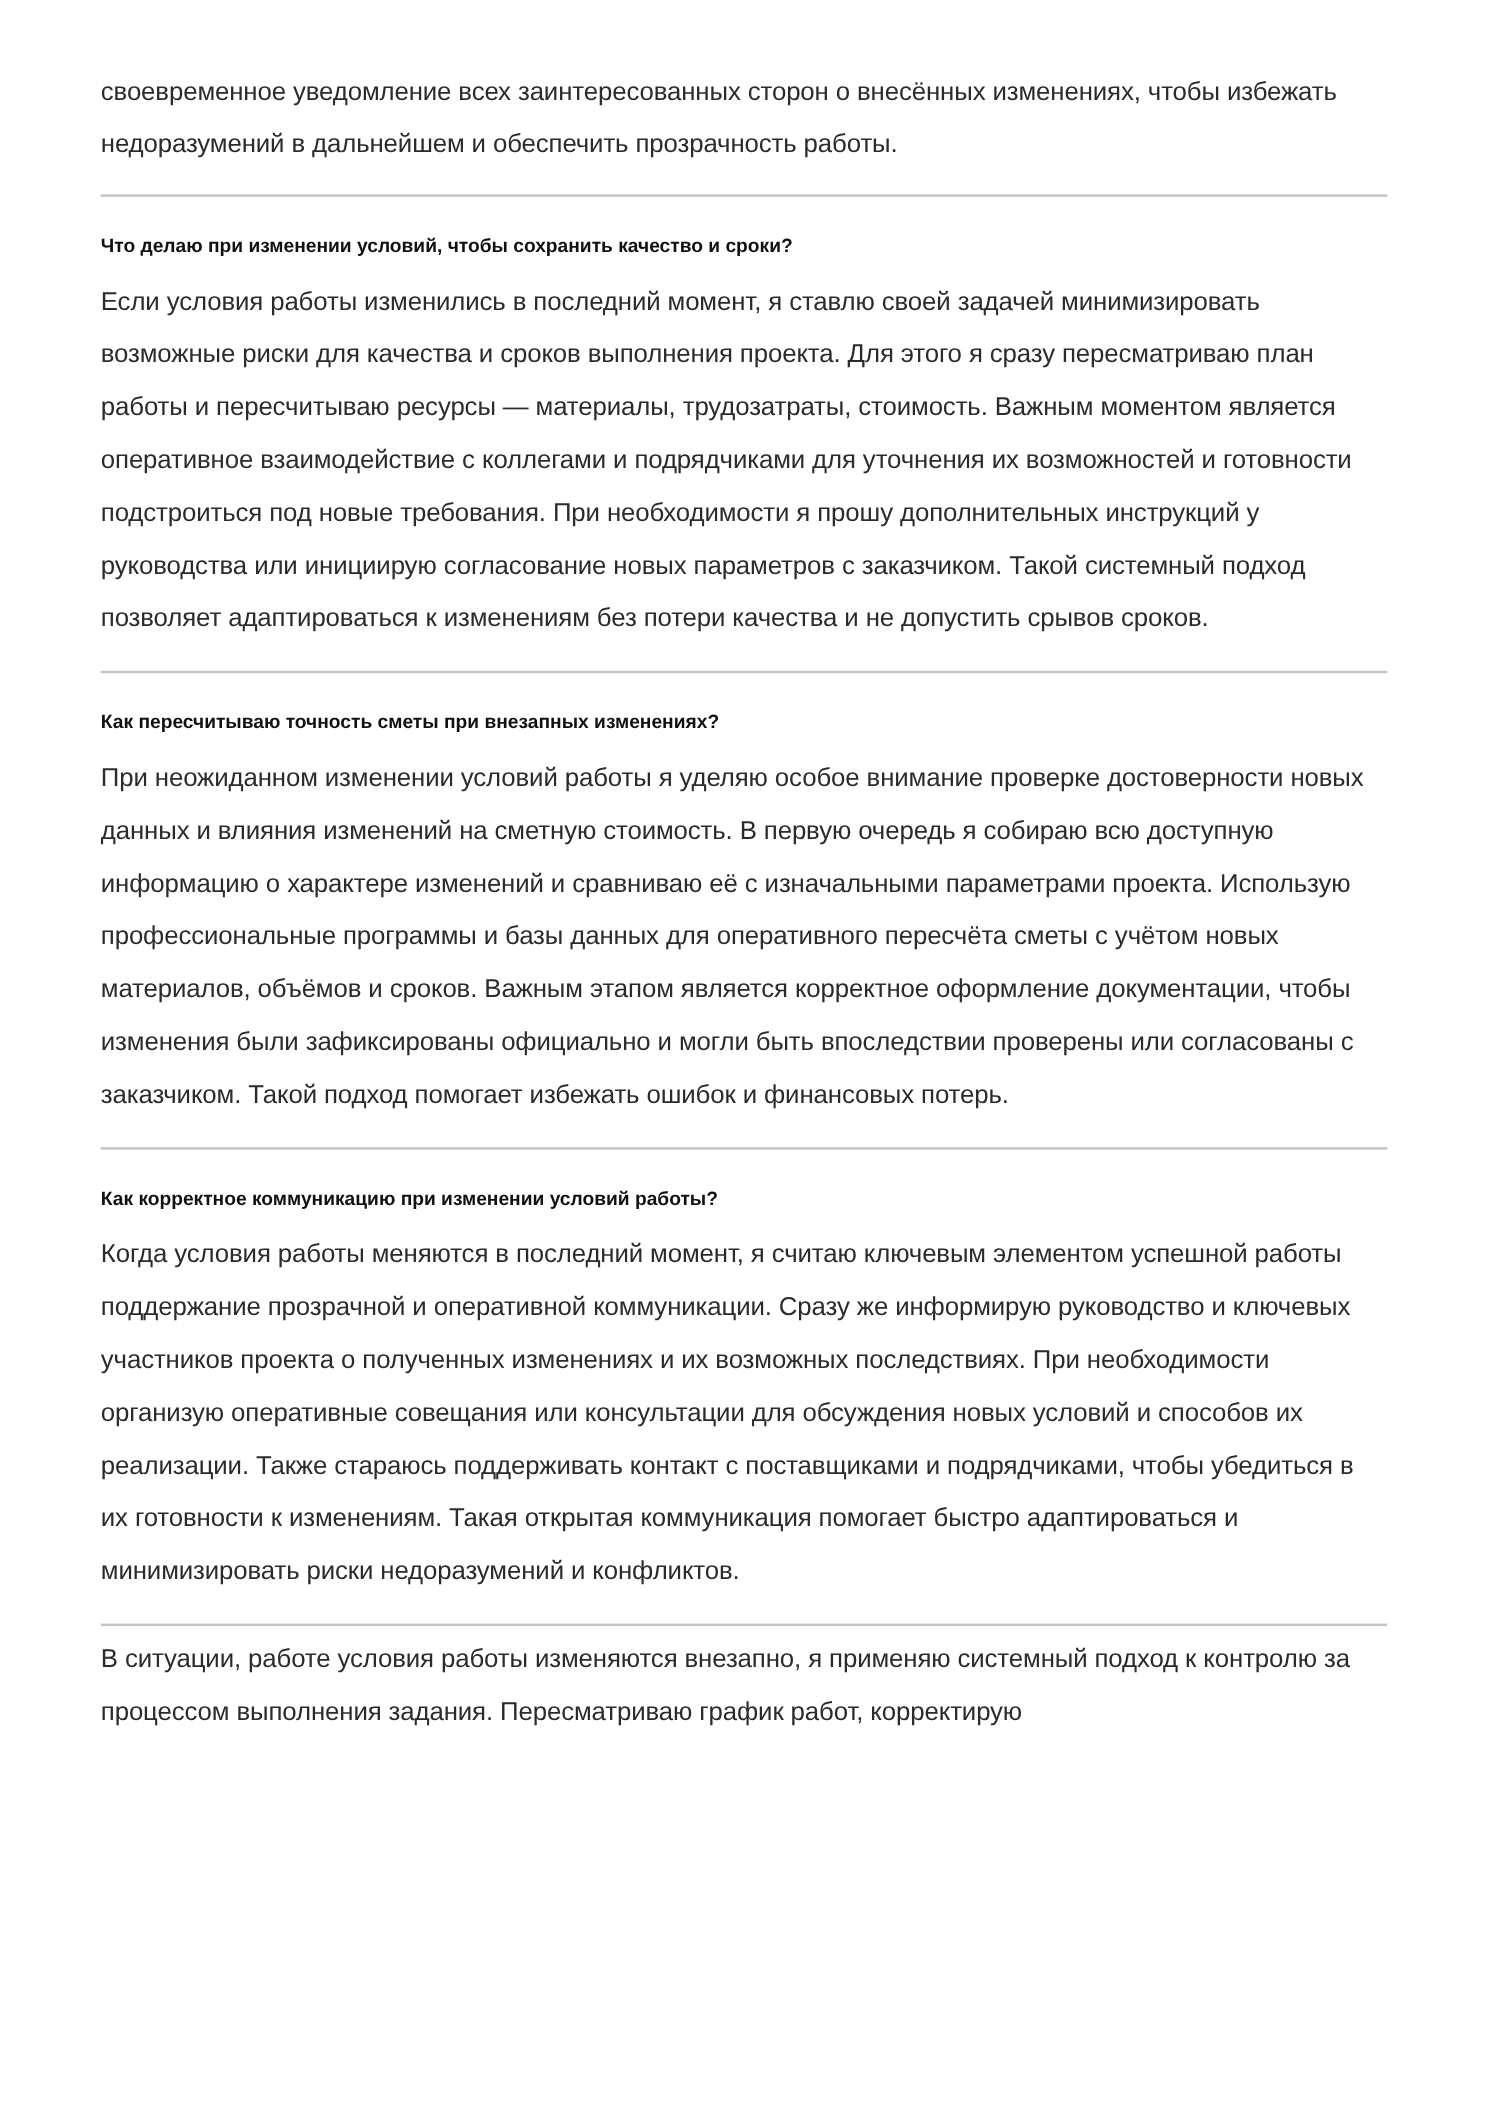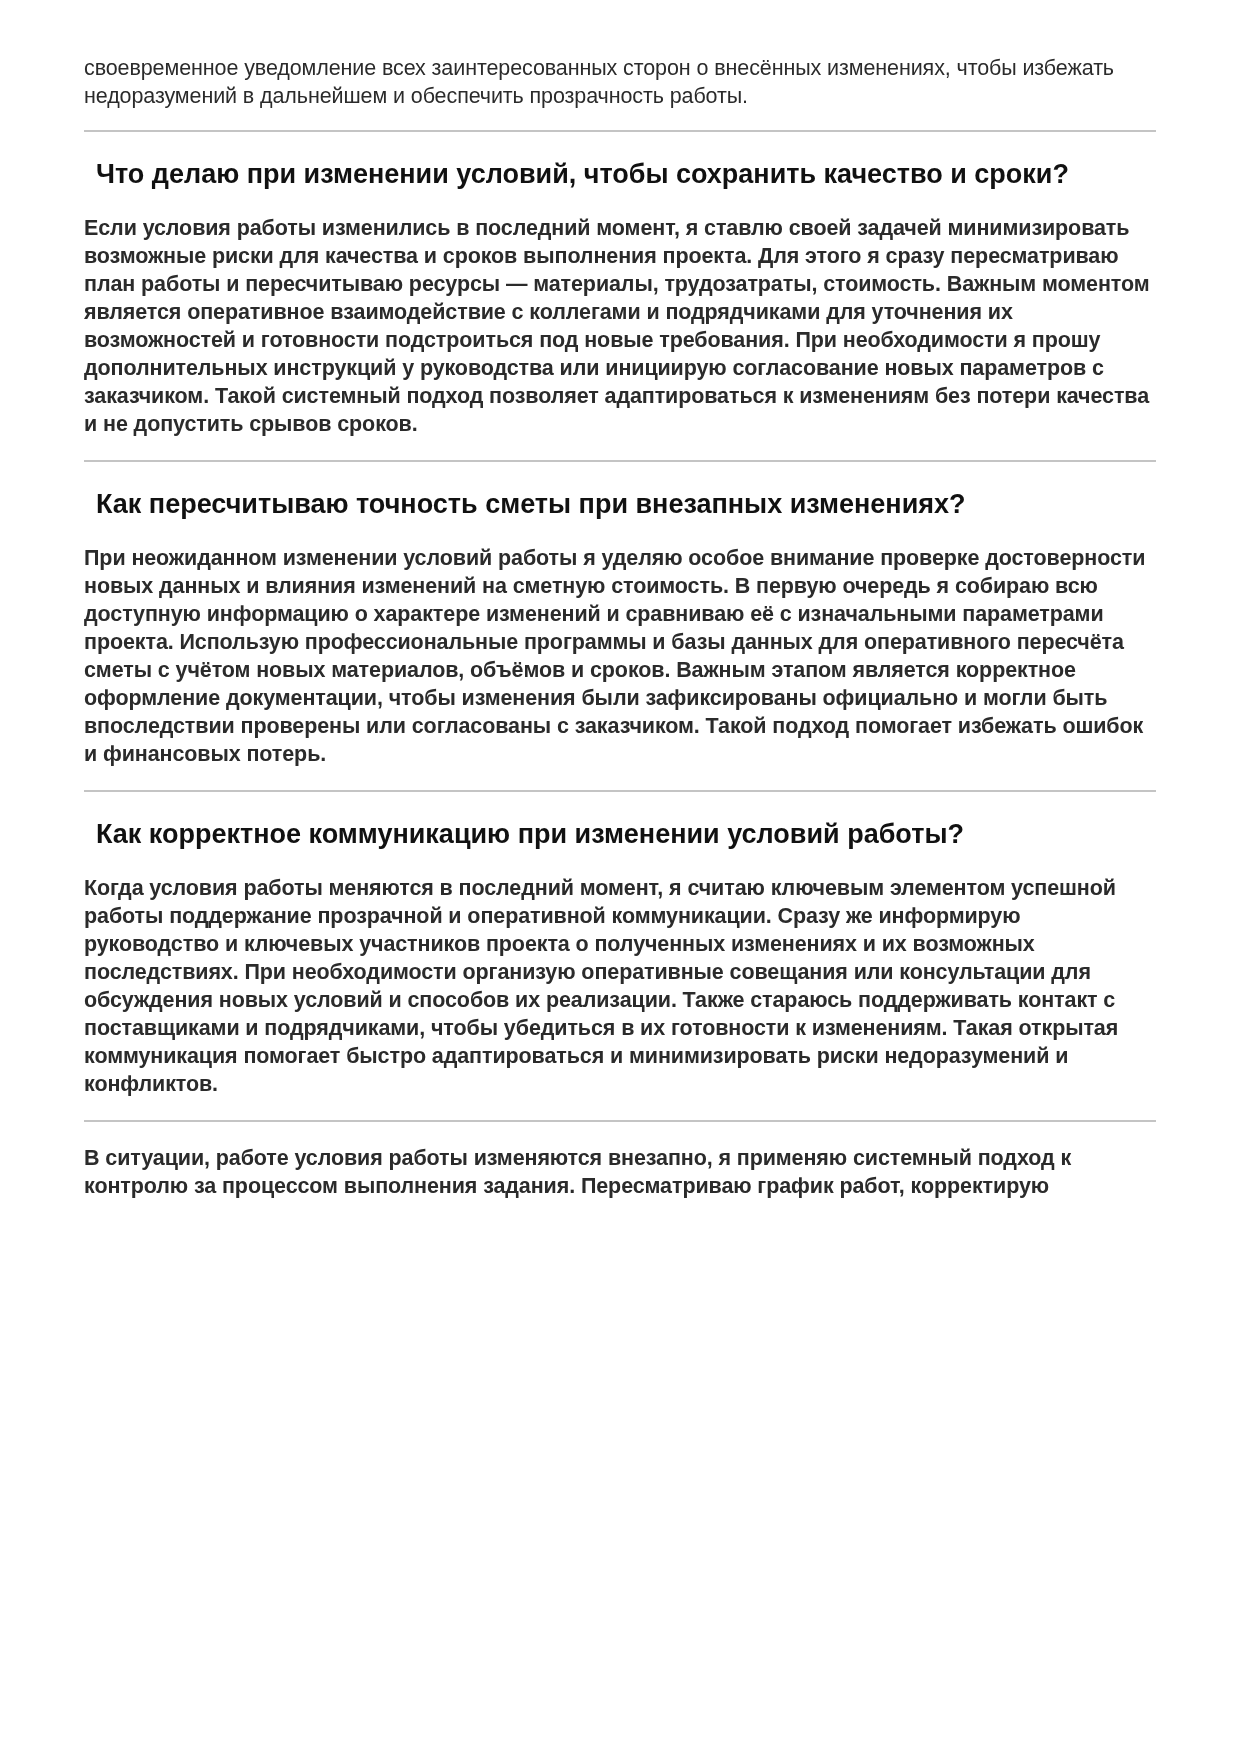--- a/index.html
+++ b/index.html
@@ -2,33 +2,33 @@
 <html><head>
 <meta charset="utf-8">
 <style>
   html, body { margin: 0; padding: 0; background: #ffffff; }
   body { width: 1239px; height: 1753px; overflow: hidden; position: relative; }
   .page {
     position: absolute; left: 84px; top: 54px; width: 1072px;
     font-family: "Liberation Sans", "DejaVu Sans", sans-serif;
   }
   .para {
-    margin: 0; font-size: 21.5px; line-height: 28px; color: #2b2b2b;
+    margin: 0; font-size: 21.5px; line-height: 44px; color: #2b2b2b;
     letter-spacing: -0.1px;
   }
   .divider {
     height: 0; border: 0; border-top: 2px solid #c4c4c4; margin: 0; width: 1072px;
   }
   .heading {
-    margin: 12px; font-size: 27px; line-height: 36px; font-weight: bold; color: #111111;
+    margin: 0; font-size: 16px; line-height: 36px; font-weight: bold; color: #111111;
   }
   .section { margin: 0; }
   .d1 { margin-top: 20px; }
   .h-gap { margin-top: 24px; }
-  .p-gap { margin-top: 22px; font-weight: bold; }
+  .p-gap { margin-top: 5px; }
   .div-gap { margin-top: 22px; }
 </style>
 </head>
 <body>
 
 <div class="page">
   <p class="para">своевременное уведомление всех заинтересованных сторон о внесённых изменениях, чтобы избежать недоразумений в дальнейшем и обеспечить прозрачность работы.</p>
 
   <hr class="divider d1">
 

